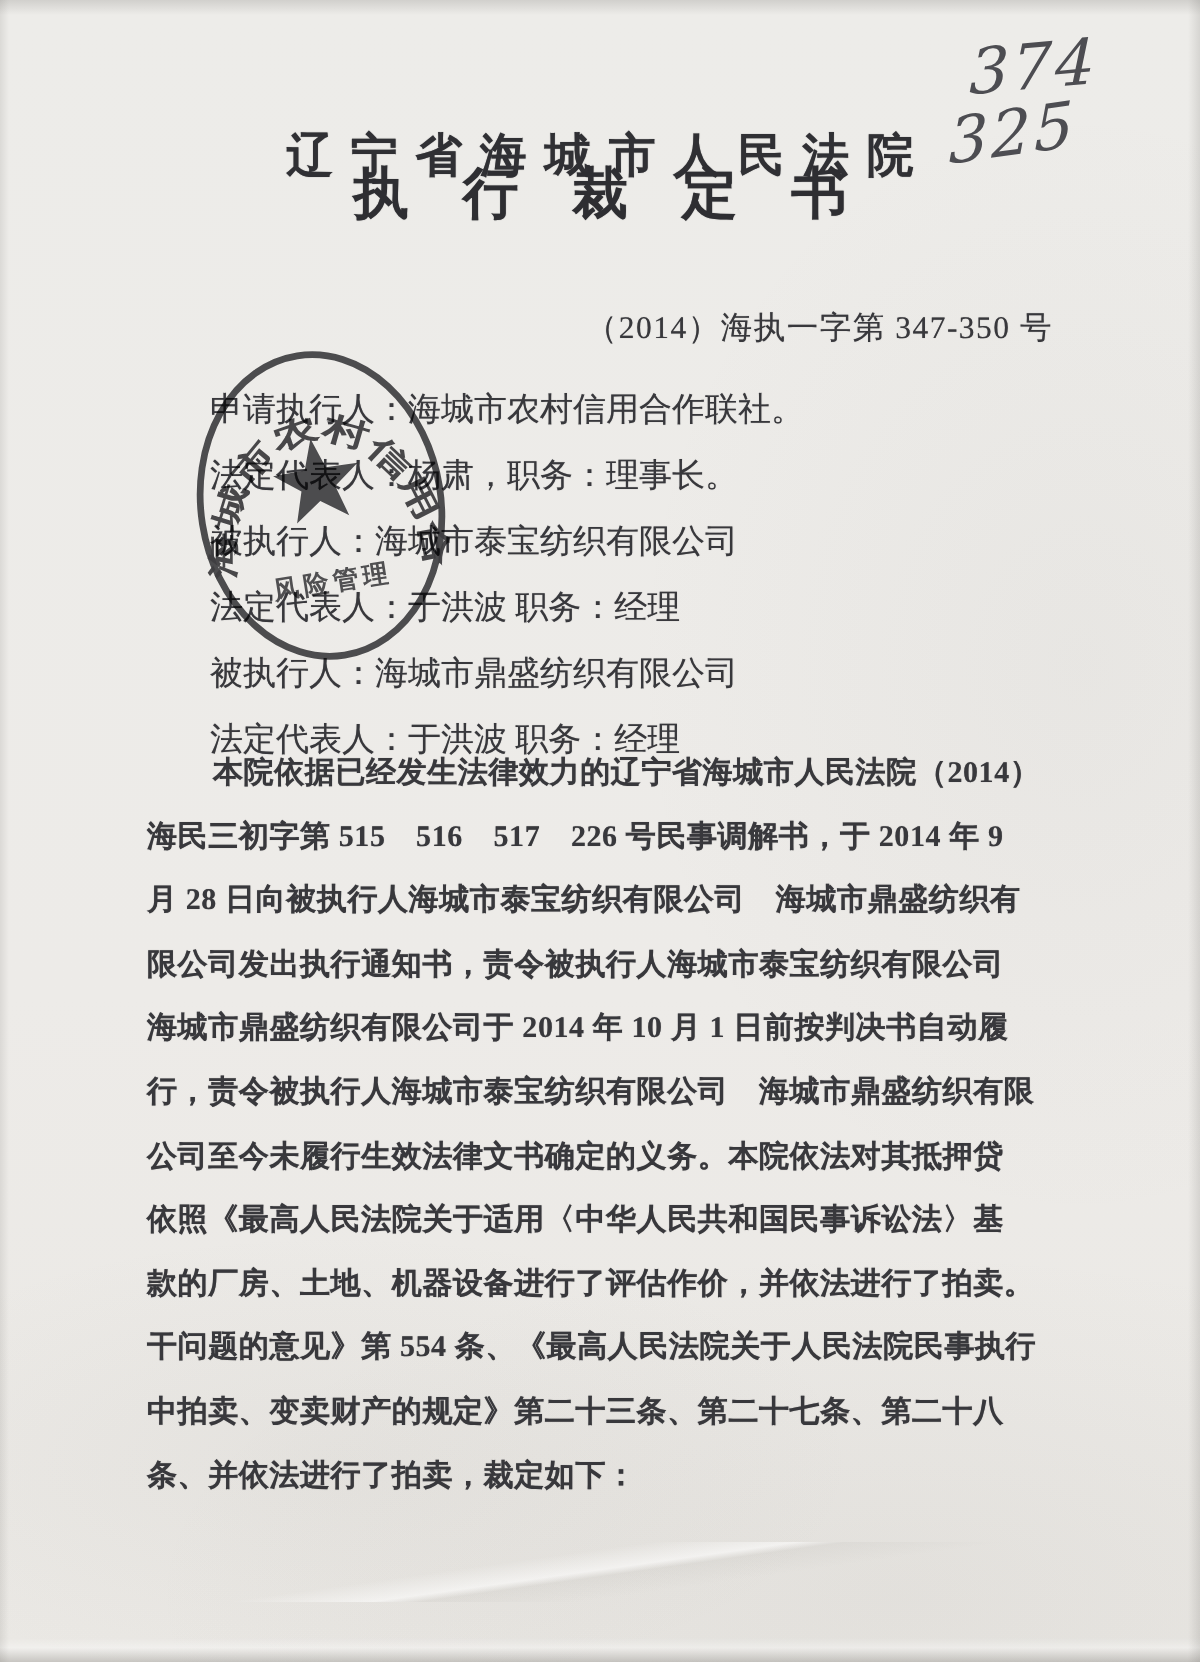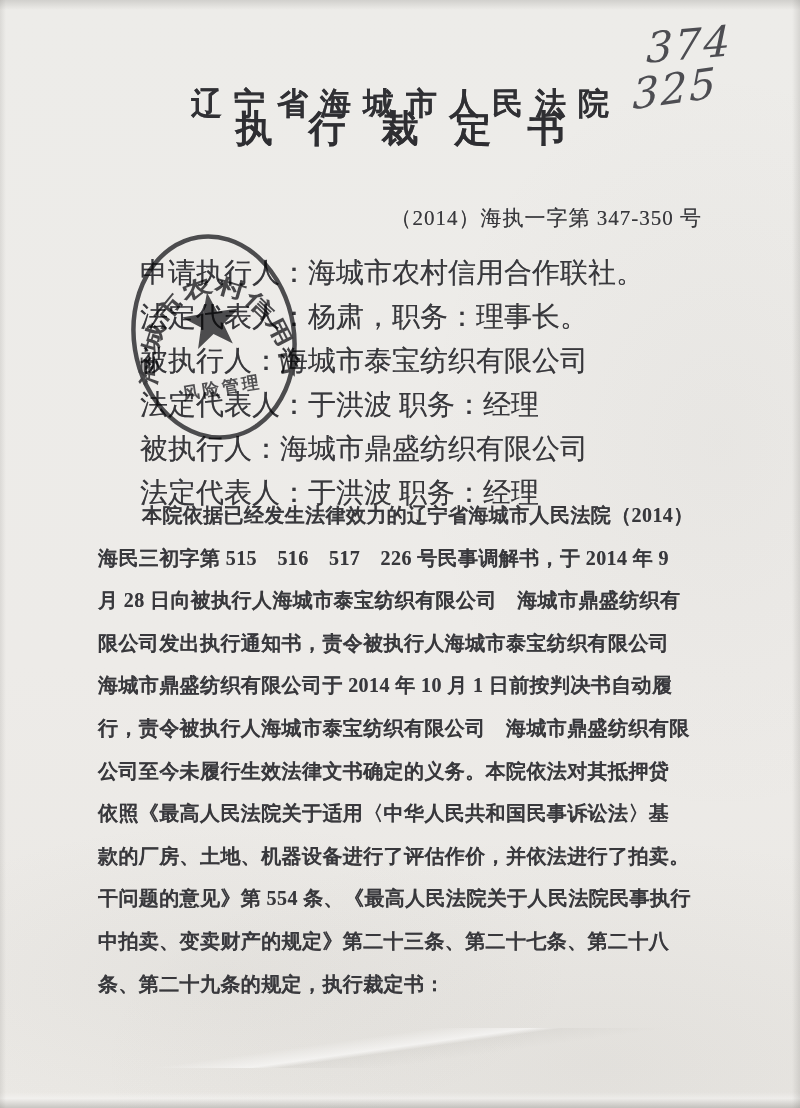--- a/index.html
+++ b/index.html
@@ -66,21 +66,21 @@
   .case-number {
     position: absolute; top: 204px; right: 98px;
     font-size: 21px;
     letter-spacing: 1px;
     text-shadow: 0 0 0.5px rgba(56,56,60,0.6);
     text-align: center;
   }
 
   .party-block {
     position: absolute; left: 100px; top: 251px; width: 615px;
-    font-size: 28px; line-height: 44px;
+    font-size: 22px; line-height: 44px;
     text-shadow: 0 0 0.5px rgba(56,56,60,0.55);
   }
   .party-line { padding-left: 40px; white-space: nowrap; }
 
   .body-block {
     position: absolute; left: 98px; top: 494px; width: 618px;
     font-size: 20px; line-height: 42.6px;
     text-shadow: 0 0 0.5px rgba(56,56,60,0.55);
     font-weight: bold;
   }
@@ -128,21 +128,21 @@
     <div class="body-line">海民三初字第 515　516　517　226 号民事调解书，于 2014 年 9</div>
     <div class="body-line">月 28 日向被执行人海城市泰宝纺织有限公司　海城市鼎盛纺织有</div>
     <div class="body-line">限公司发出执行通知书，责令被执行人海城市泰宝纺织有限公司</div>
     <div class="body-line">海城市鼎盛纺织有限公司于 2014 年 10 月 1 日前按判决书自动履</div>
     <div class="body-line">行，责令被执行人海城市泰宝纺织有限公司　海城市鼎盛纺织有限</div>
     <div class="body-line">公司至今未履行生效法律文书确定的义务。本院依法对其抵押贷</div>
     <div class="body-line">依照《最高人民法院关于适用〈中华人民共和国民事诉讼法〉基</div>
     <div class="body-line">款的厂房、土地、机器设备进行了评估作价，并依法进行了拍卖。</div>
     <div class="body-line">干问题的意见》第 554 条、《最高人民法院关于人民法院民事执行</div>
     <div class="body-line">中拍卖、变卖财产的规定》第二十三条、第二十七条、第二十八</div>
-    <div class="body-line">条、第二十九条的规定，执行裁定书：</div>
+    <div class="body-line">条、并依法进行了拍卖，裁定如下：</div>
   </div>
 
   <div class="seal">
     <svg viewBox="0 0 176 218" xmlns="http://www.w3.org/2000/svg">
       <ellipse cx="88" cy="109" rx="80" ry="101" fill="none" stroke="#222226" stroke-width="4.5" opacity="0.92"></ellipse>
       <path id="seal-ring-path" d="M 24,150 A 64,85 0 1 1 152,150" fill="none"></path>
       <text font-size="21" font-weight="600" fill="#222226" font-family="Liberation Serif, serif" opacity="0.95">
         <textPath href="#seal-ring-path" startOffset="2" textLength="336" lengthAdjust="spacingAndGlyphs">海城市农村信用合作联社</textPath>
       </text>
       <polygon fill="#222226" opacity="0.92" points="88,64 80.9,84.3 59.5,84.7 76.6,97.7 70.4,118.3 88,106 105.6,118.3 99.4,97.7 116.5,84.7 95.1,84.3"></polygon>

